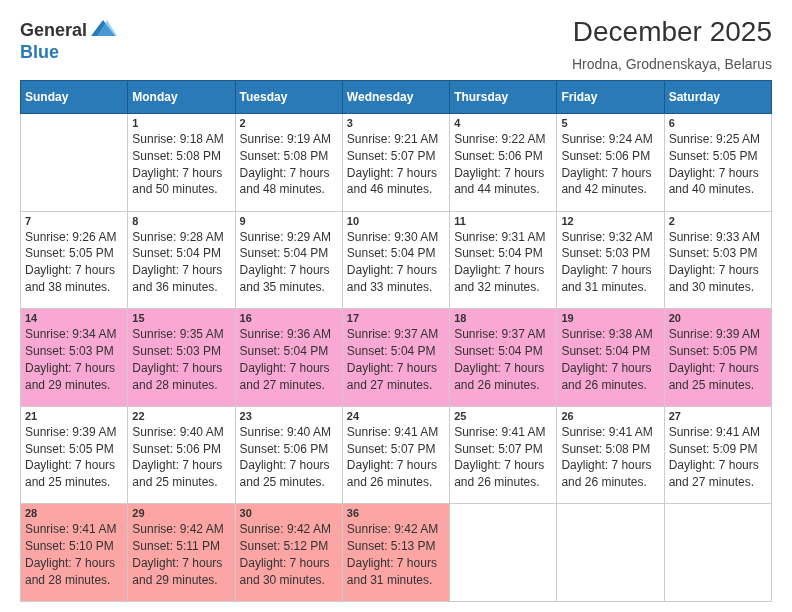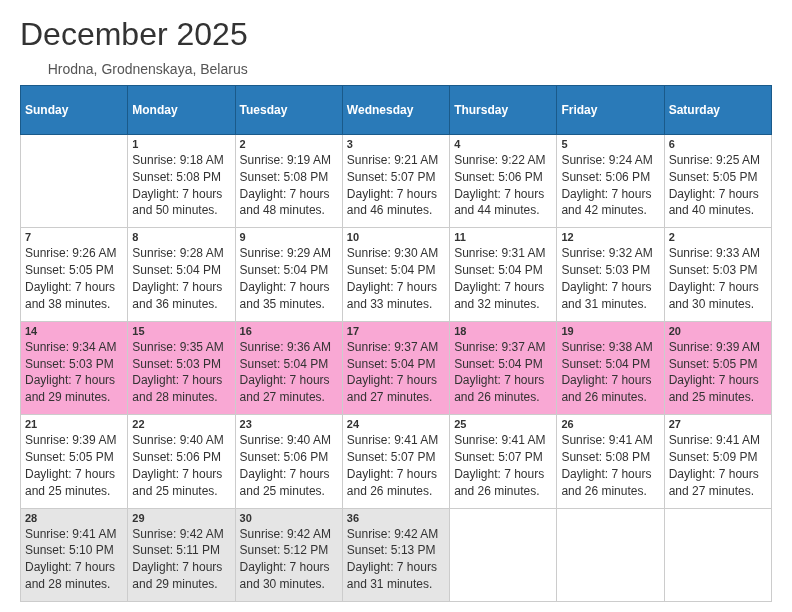--- a/index.html
+++ b/index.html
@@ -30,42 +30,42 @@
     .logo-general { color: #333; }
     .logo-icon {
       width: 28px;
       height: 28px;
       margin-left: 4px;
     }
     .title-block {
       text-align: right;
     }
     .month-title {
-      font-size: 32px;
+      font-size: 28px;
       font-weight: normal;
       color: #333;
     }
     .location {
       font-size: 14px;
       color: #555;
       margin-top: 8px;
     }
     .calendar {
       flex: 1;
       border: 1px solid #ccc;
       border-collapse: collapse;
       width: 100%;
       table-layout: fixed;
     }
     .calendar th {
       background: #2a7ab8;
       color: #fff;
       font-size: 12px;
       font-weight: bold;
-      padding: 17px 4px;
+      padding: 9px 4px;
       text-align: left;
       border: 1px solid #1a5a8a;
     }
     .calendar td {
       border: 1px solid #ccc;
       vertical-align: top;
       padding: 3px 4px;
       font-size: 9.5px;
       color: #333;
       height: 88px;
@@ -84,20 +84,32 @@
     .empty-cell {
       background: #f9f9f9;
     }
     tr:nth-child(even) td { background: #fff; }
   </style>
 </head>
 <body>
 
 <div class="page">
   <div class="header">
+    <div class="logo">
+      <div>
+        <div style="display:flex;align-items:center;">
+          <span class="logo-general" style="font-size:18px;font-weight:bold;color:#333;">General</span>
+          <svg class="logo-icon" viewBox="0 0 28 28" style="margin-left:2px;">
+            <polygon points="14,4 26,20 2,20" fill="#2a7ab8"></polygon>
+            <polygon points="18,4 28,20 8,20" fill="#5aaee8" opacity="0.6"></polygon>
+          </svg>
+        </div>
+        <div style="font-size:18px;font-weight:bold;color:#2a7ab8;margin-top:-2px;">Blue</div>
+      </div>
+    </div>
     <div class="title-block">
       <div class="month-title">December 2025</div>
       <div class="location">Hrodna, Grodnenskaya, Belarus</div>
     </div>
   </div>
 
   <table class="calendar">
     <thead>
       <tr>
       <th>Sunday</th>
@@ -220,21 +232,21 @@
           </td>
           <td>
             <span class="day-num">26</span>
             <div class="cell-info">Sunrise: 9:41 AM<br>Sunset: 5:08 PM<br>Daylight: 7 hours<br>and 26 minutes.</div>
           </td>
           <td>
             <span class="day-num">27</span>
             <div class="cell-info">Sunrise: 9:41 AM<br>Sunset: 5:09 PM<br>Daylight: 7 hours<br>and 27 minutes.</div>
           </td>
         </tr>
-        <tr style="background: #e5e5e5;">
+        <tr style="background: #fca5a5;">
           <td>
             <span class="day-num">28</span>
             <div class="cell-info">Sunrise: 9:41 AM<br>Sunset: 5:10 PM<br>Daylight: 7 hours<br>and 28 minutes.</div>
           </td>
           <td>
             <span class="day-num">29</span>
             <div class="cell-info">Sunrise: 9:42 AM<br>Sunset: 5:11 PM<br>Daylight: 7 hours<br>and 29 minutes.</div>
           </td>
           <td>
             <span class="day-num">30</span>

